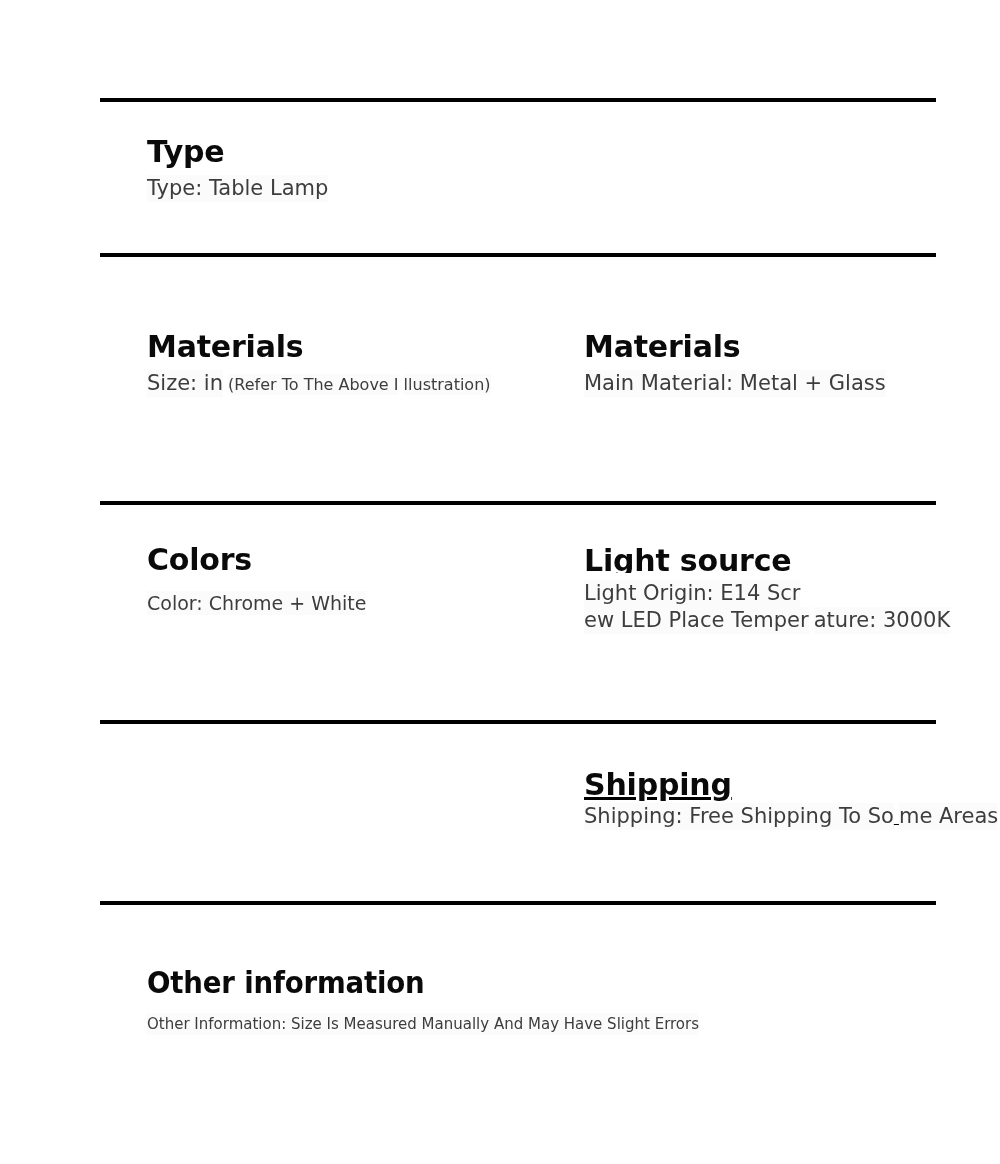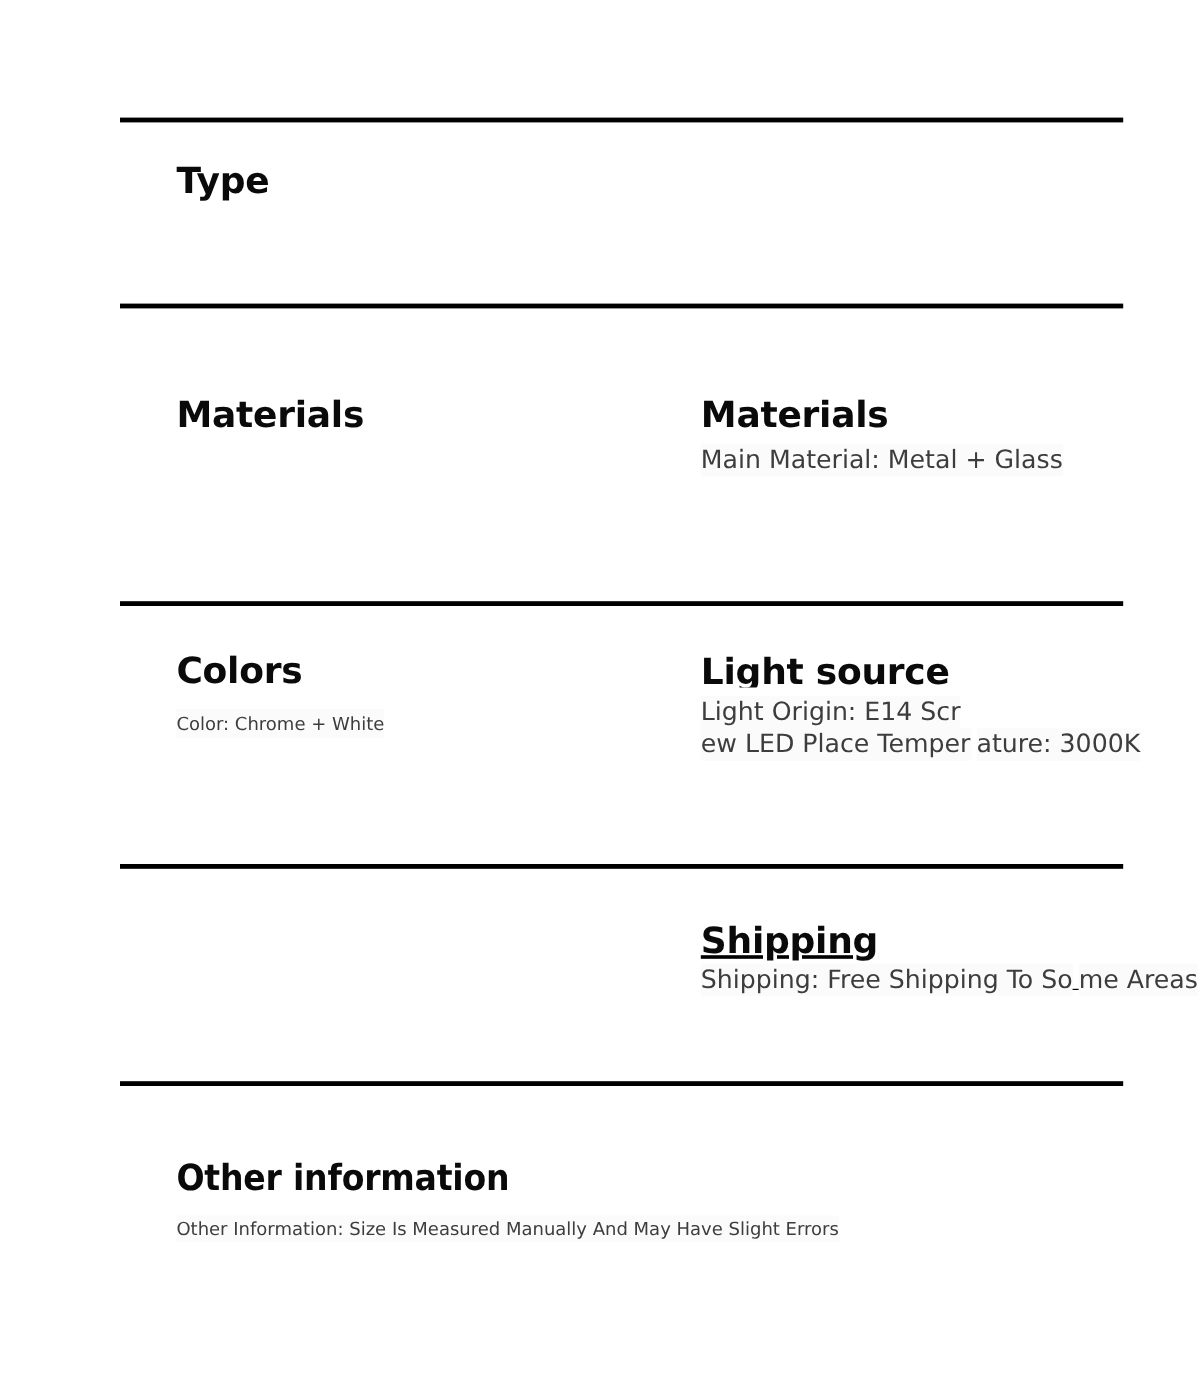--- a/index.html
+++ b/index.html
@@ -69,45 +69,53 @@
 
   .value {
     font-size: 21px;
     line-height: 27px;
     color: #3d3d3d;
     margin: 0;
     background: #fbfbfb;
     display: inline-block;
     white-space: pre-line;
   }
-  .value.small   { font-size: 15px; line-height: 24px; text-align: center; }
+  .value.small   { font-size: 19px; line-height: 24px; text-align: center; }
   .value.tiny    { font-size: 15px; line-height: 22px; text-align: right; }
   .value.sub     { font-size: 16px; line-height: 21px; }
 
   .value-group {
     margin-top: 6px;
   }
 </style>
 </head>
 <body>
 
 <div class="sheet">
 
   <div class="rule rule-1"></div>
   <div class="rule rule-2"></div>
   <div class="rule rule-3"></div>
   <div class="rule rule-4"></div>
   <div class="rule rule-5"></div>
 
   <div class="block col-left" style="top:135px;">
     <div class="heading">Type</div>
+    <div class="value-group">
+      <div class="value">Type: Table Lamp</div>
+    </div>
   </div>
 
   <div class="block col-left" style="top:330px;">
     <div class="heading">Materials</div>
+    <div class="value-group">
+      <div class="value">Size: in</div>
+      <div class="value sub">(Refer To The Above I</div>
+      <div class="value sub">llustration)</div>
+    </div>
   </div>
 
   <div class="block col-right" style="top:330px;">
     <div class="heading">Materials</div>
     <div class="value-group">
       <div class="value">Main Material: Metal + Glass</div>
     </div>
   </div>
 
   <div class="block col-left" style="top:543px;">

